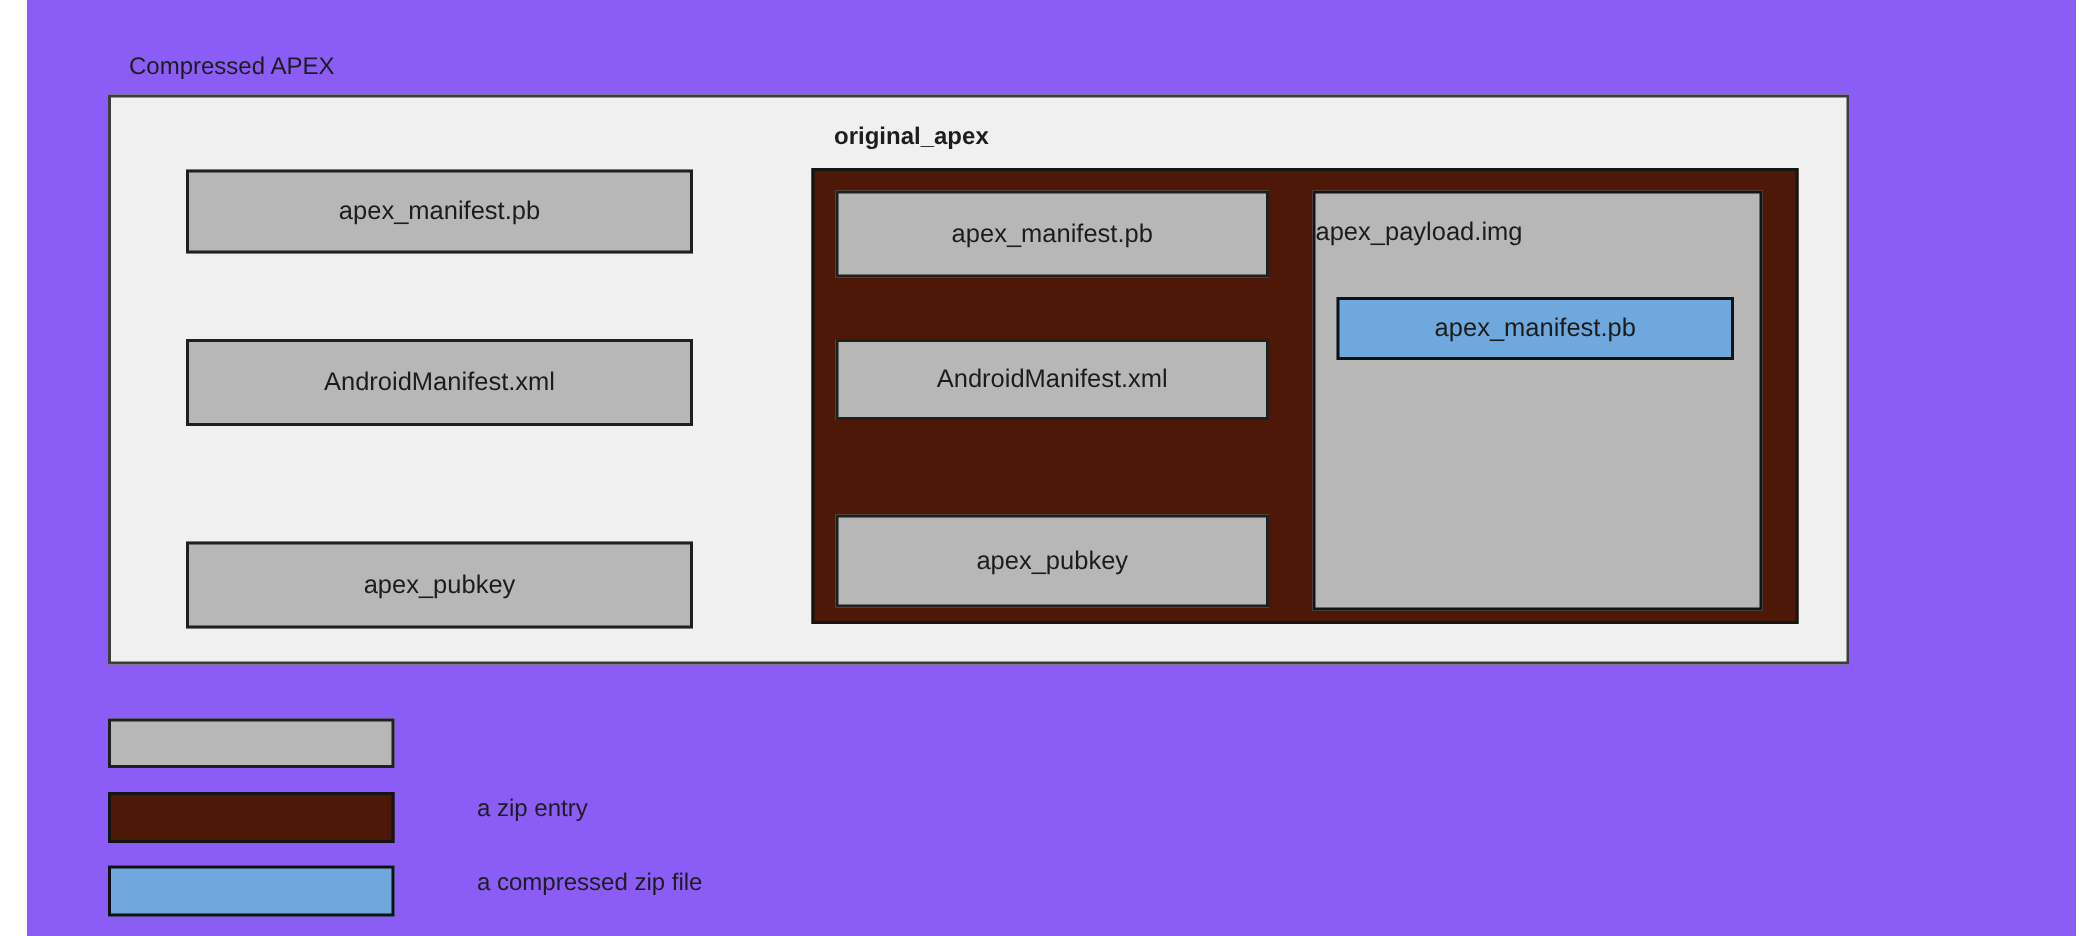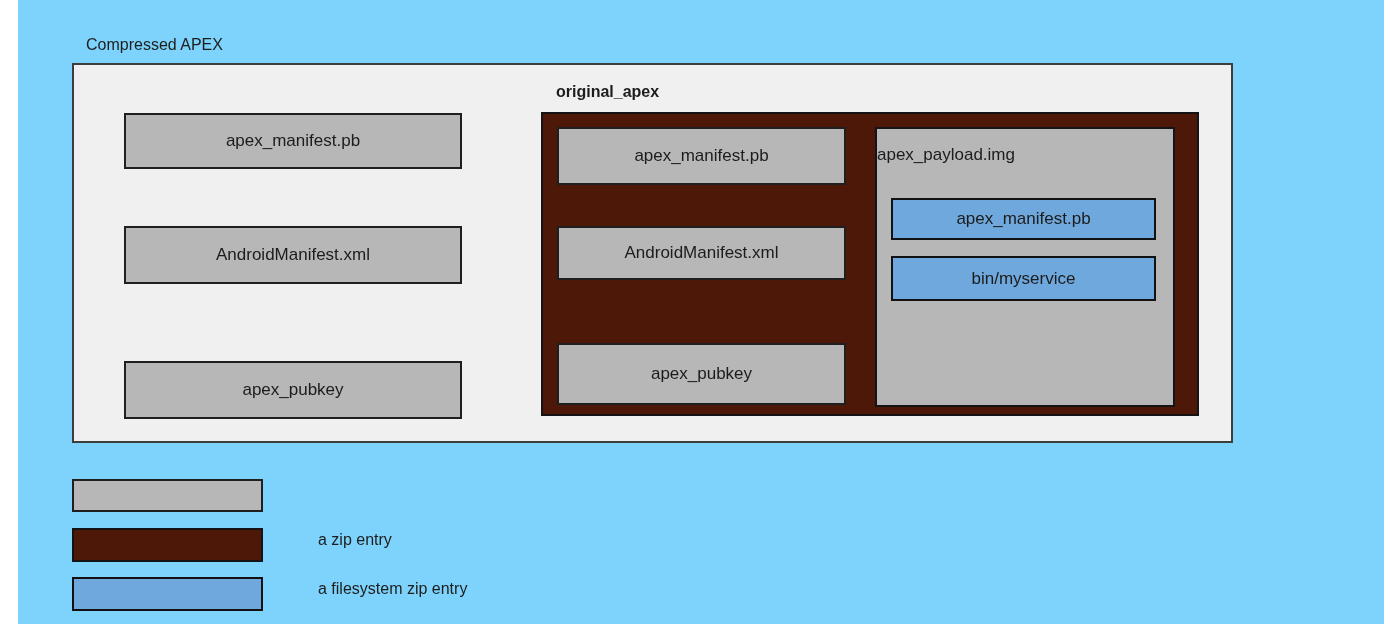--- a/index.html
+++ b/index.html
@@ -6,21 +6,21 @@
   html, body { width: 1390px; height: 624px; }
   body {
     font-family: "Liberation Sans", sans-serif;
     background: #ffffff;
     overflow: hidden;
   }
   .page {
     position: relative;
     width: 1390px;
     height: 624px;
-    background: #7dd3fc;
+    background: #8b5cf6;
     color: #212121;
   }
   .margin-strip {
     position: absolute;
     top: 0;
     height: 624px;
     background: #ffffff;
   }
   .margin-left  { left: 0; width: 18px; }
   .margin-right { left: 1384px; width: 6px; }
@@ -140,23 +140,22 @@
 
   <div class="node zip-entry mz1">apex_manifest.pb</div>
   <div class="node zip-entry mz2">AndroidManifest.xml</div>
   <div class="node zip-entry mz3">apex_pubkey</div>
 
   <div class="payload-box">
     <div class="payload-label">apex_payload.img</div>
   </div>
 
   <div class="node fs-file blue1">apex_manifest.pb</div>
-  <div class="node fs-file blue2">bin/myservice</div>
 
   <div class="legend-swatch zip-entry lsw1"></div>
   <div class="legend-label llb1">a zip entry</div>
 
   <div class="legend-swatch compressed-entry lsw2"></div>
-  <div class="legend-label llb2">a filesystem zip entry</div>
+  <div class="legend-label llb2">a compressed zip file</div>
 
   <div class="legend-swatch fs-file lsw3"></div>
 
 </div>
 
 </body></html>

